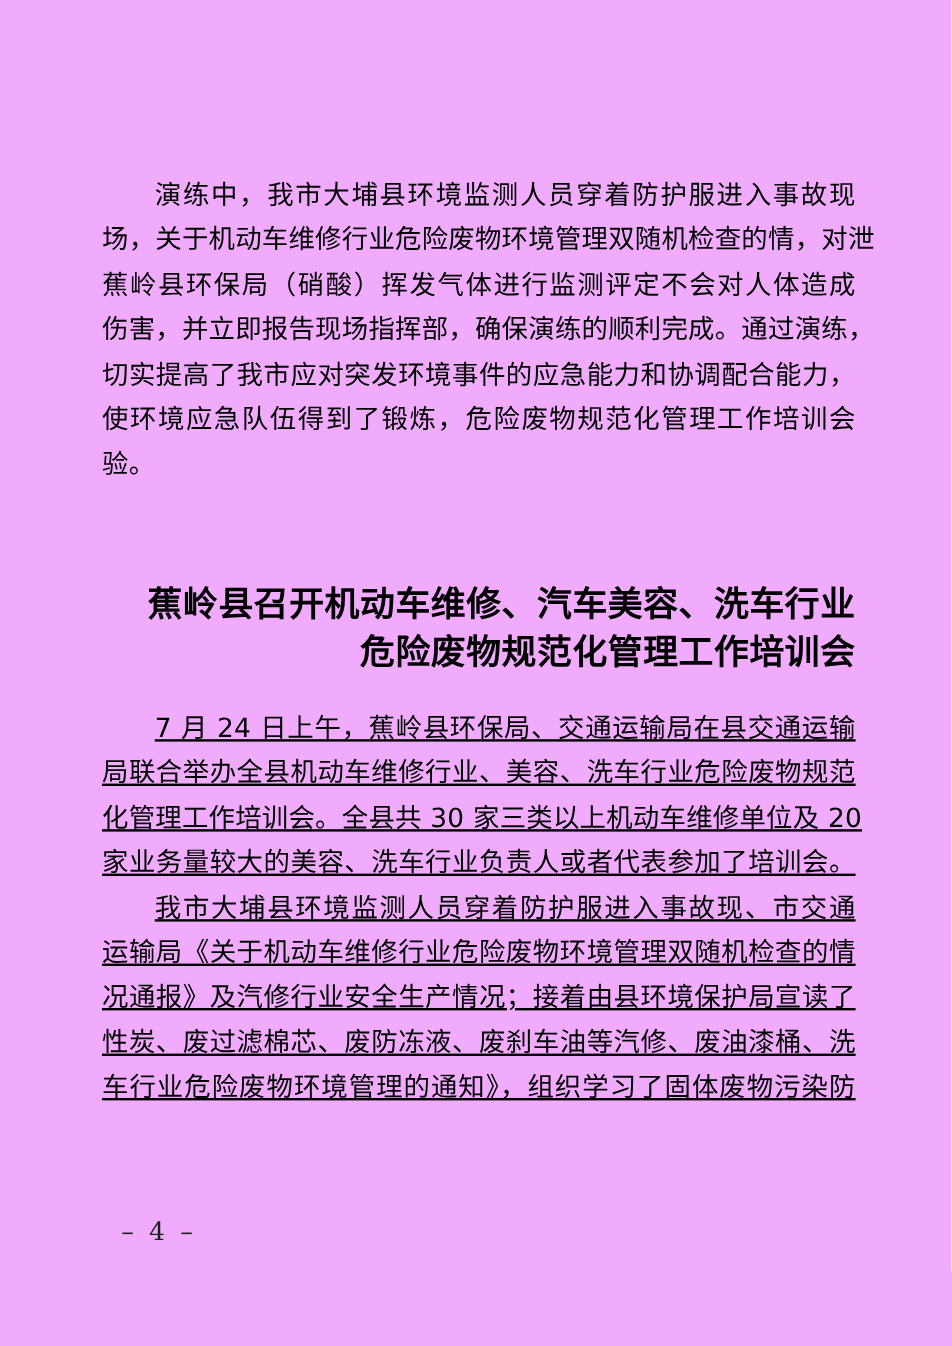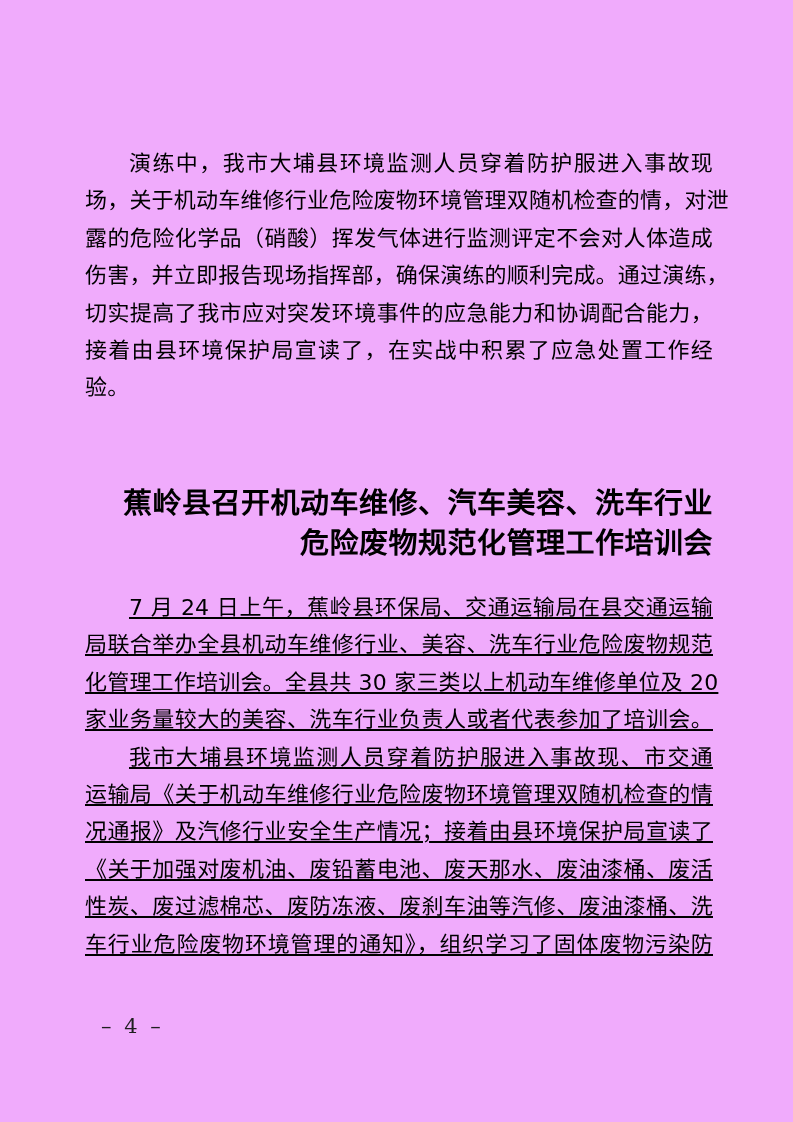--- a/index.html
+++ b/index.html
@@ -61,44 +61,43 @@
   }
 </style>
 </head>
 <body>
 
 <div class="page">
 
   <div class="block" id="para-1">
     <div class="bline first">演练中，我市大埔县环境监测人员穿着防护服进入事故现</div>
     <div class="bline">场，关于机动车维修行业危险废物环境管理双随机检查的情，对泄</div>
-    <div class="bline">露的危险化学品（硝酸）挥发气体进行监测评定不会对人体造成</div>
+    <div class="bline">蕉岭县环保局（硝酸）挥发气体进行监测评定不会对人体造成</div>
     <div class="bline">伤害，并立即报告现场指挥部，确保演练的顺利完成。通过演练，</div>
     <div class="bline">切实提高了我市应对突发环境事件的应急能力和协调配合能力，</div>
-    <div class="bline">接着由县环境保护局宣读了，在实战中积累了应急处置工作经</div>
+    <div class="bline">使环境应急队伍得到了锻炼，危险废物规范化管理工作培训会</div>
     <div class="bline short">验。</div>
   </div>
 
   <div class="heading-block">
     <div class="heading-line">蕉岭县召开机动车维修、汽车美容、洗车行业</div>
     <div class="heading-line">危险废物规范化管理工作培训会</div>
   </div>
 
   <div class="block" id="para-2-3">
     <div>
       <div class="bline first">7 月 24 日上午，蕉岭县环保局、交通运输局在县交通运输</div>
       <div class="bline">局联合举办全县机动车维修行业、美容、洗车行业危险废物规范</div>
       <div class="bline">化管理工作培训会。全县共 30 家三类以上机动车维修单位及 20</div>
       <div class="bline">家业务量较大的美容、洗车行业负责人或者代表参加了培训会。</div>
     </div>
     <div>
       <div class="bline first">我市大埔县环境监测人员穿着防护服进入事故现、市交通</div>
       <div class="bline">运输局《关于机动车维修行业危险废物环境管理双随机检查的情</div>
       <div class="bline">况通报》及汽修行业安全生产情况；接着由县环境保护局宣读了</div>
-      <div class="bline">《关于加强对废机油、废铅蓄电池、废天那水、废油漆桶、废活</div>
       <div class="bline">性炭、废过滤棉芯、废防冻液、废刹车油等汽修、废油漆桶、洗</div>
       <div class="bline">车行业危险废物环境管理的通知》，组织学习了固体废物污染防</div>
     </div>
   </div>
 
   <div class="page-footer">– 4 –</div>
 
 </div>
 
 </body></html>

